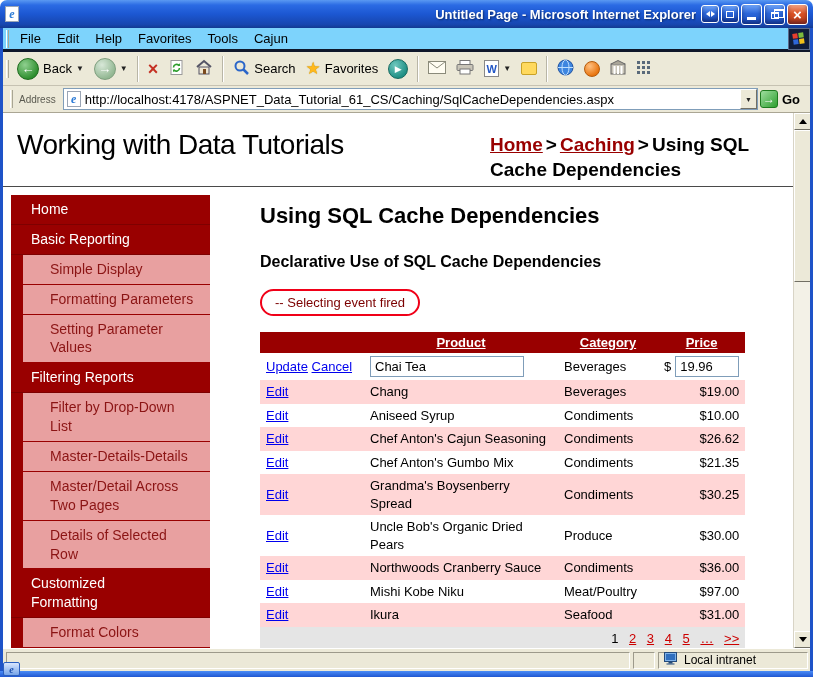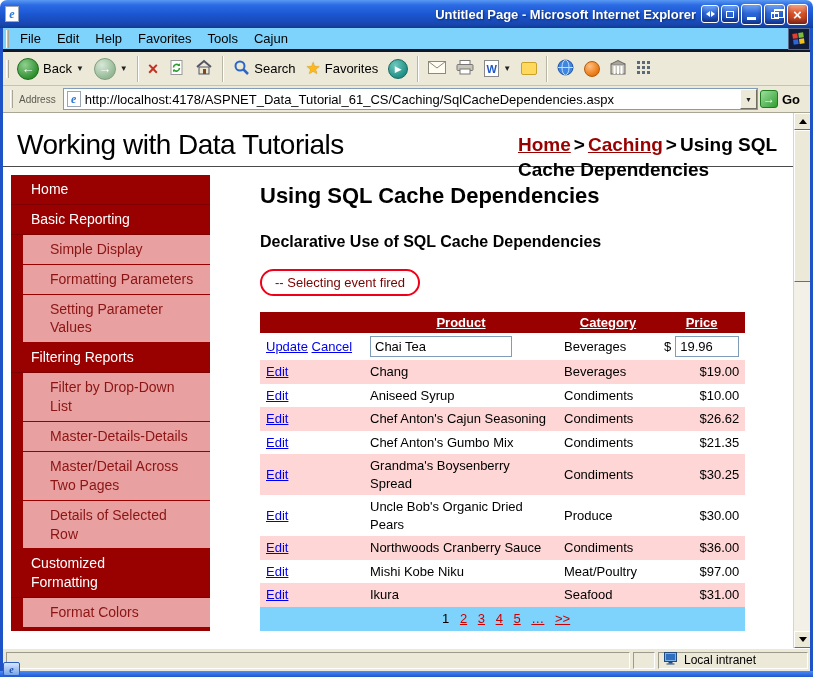--- a/index.html
+++ b/index.html
@@ -57,21 +57,21 @@
   .addr-label { font-size:10px; color:#5A5A50; padding:0 7px 0 3px; }
   .addr-input { flex:1; height:22px; background:#fff; border:1px solid #7F9DB9; display:flex; align-items:center; padding-left:3px; gap:4px; }
   .addr-text { flex:1; border:none; outline:none; font-size:13px; font-family:inherit; height:18px; background:transparent; }
   .addr-drop { width:17px; height:20px; background:#ECE9D8; border:1px solid; border-color:#fff #716F64 #716F64 #fff; display:flex; align-items:center; justify-content:center; font-size:7px; color:#222; flex:none; }
   .go-btn { display:flex; align-items:center; gap:4px; padding:2px 6px 2px 2px; font-size:13px; font-weight:bold; }
   .go-icon { width:18px; height:18px; border-radius:3px; background:linear-gradient(135deg,#9FDE9F,#2F9F2F); border:1px solid #1E7B1E; color:#fff; display:flex; align-items:center; justify-content:center; font-size:12px; font-weight:bold; }
 
   
   .content { position:relative; height:535px; margin:0 3px; background:#fff; overflow:hidden; }
 
-  .masthead { height:54px; border-bottom:1px solid #4A4A4A; display:flex; justify-content:space-between; padding:10px 20px 0 14px; }
+  .masthead { height:74px; border-bottom:1px solid #4A4A4A; display:flex; justify-content:space-between; padding:10px 48px 0 14px; }
   .site-title { font-size:28px; color:#000; letter-spacing:-0.5px; padding-top:6px; white-space:nowrap; }
   .breadcrumb { width:272px; font-size:19px; font-weight:bold; line-height:1.3; padding-top:10px; color:#000; flex:none; }
   .crumb-link { color:#990000; text-decoration:underline; }
   .crumb-sep { margin:0 3px; }
 
   .body-row { display:flex; padding:8px 0 0 8px; height:464px; }
   .sidebar { width:199px; background:#990000; font-size:14px; flex:none; height:100%; overflow:hidden; }
   .nav-header { color:#fff; padding:5px 42px 5px 20px; line-height:1.35; border-bottom:1px solid #7E0000; }
   .nav-item { margin-left:12px; background:#E8A0A0; color:#8B1414; padding:5px 16px 5px 27px; margin-bottom:1px; line-height:1.35; }
 
@@ -82,24 +82,24 @@
 
   .grid { border-collapse:collapse; margin-top:16px; font-size:13px; color:#000; table-layout:fixed; }
   .c-edit{width:104px} .c-product{width:194px} .c-category{width:100px} .c-price{width:86px}
   .grid th { background:#990000; color:#fff; font-weight:bold; padding:3px 6px; text-align:center; height:21px; }
   .hlink { color:#fff; text-decoration:underline; }
   .grid td { padding:3px 6px; vertical-align:middle; line-height:1.35; }
   tr.alt td { background:#FFD6D6; }
   .price-col { text-align:right;margin-top:17px; }
   .elink { color:#0000EE; text-decoration:underline; }
   .txt { border:1px solid #7F9DB9; height:21px; font-size:13px; font-family:inherit; padding:1px 4px; }
-  .product-input { width:142px; }
+  .product-input { width:154px; }
   .price-input { width:64px; }
   .price-edit { display:flex; align-items:center; gap:4px; }
-  .pager-cell { background:#7dd3fc; text-align:center; padding:4px 8px; }
+  .pager-cell { background:#e5e5e5; text-align:right; padding:4px 8px; }
   .pg { margin-left:7px; }
   .pg-cur { color:#000; }
   .pg-link { color:#CC0000; text-decoration:underline; }
 
   
   .scrollbar { position:absolute; top:0; right:0; width:17px; height:100%; background:#F3F1E7; border-left:1px solid #D8D4C6; }
   .sb-btn { position:absolute; left:0; width:17px; height:17px; background:#ECE9D8; border:1px solid; border-color:#fff #716F64 #716F64 #fff; display:flex; align-items:center; justify-content:center; }
   .sb-btn.up { top:0; } .sb-btn.down { bottom:0; }
   .up-arrow { width:0;height:0;border-left:4px solid transparent;border-right:4px solid transparent;border-bottom:5px solid #000; }
   .down-arrow { width:0;height:0;border-left:4px solid transparent;border-right:4px solid transparent;border-top:5px solid #000; }

